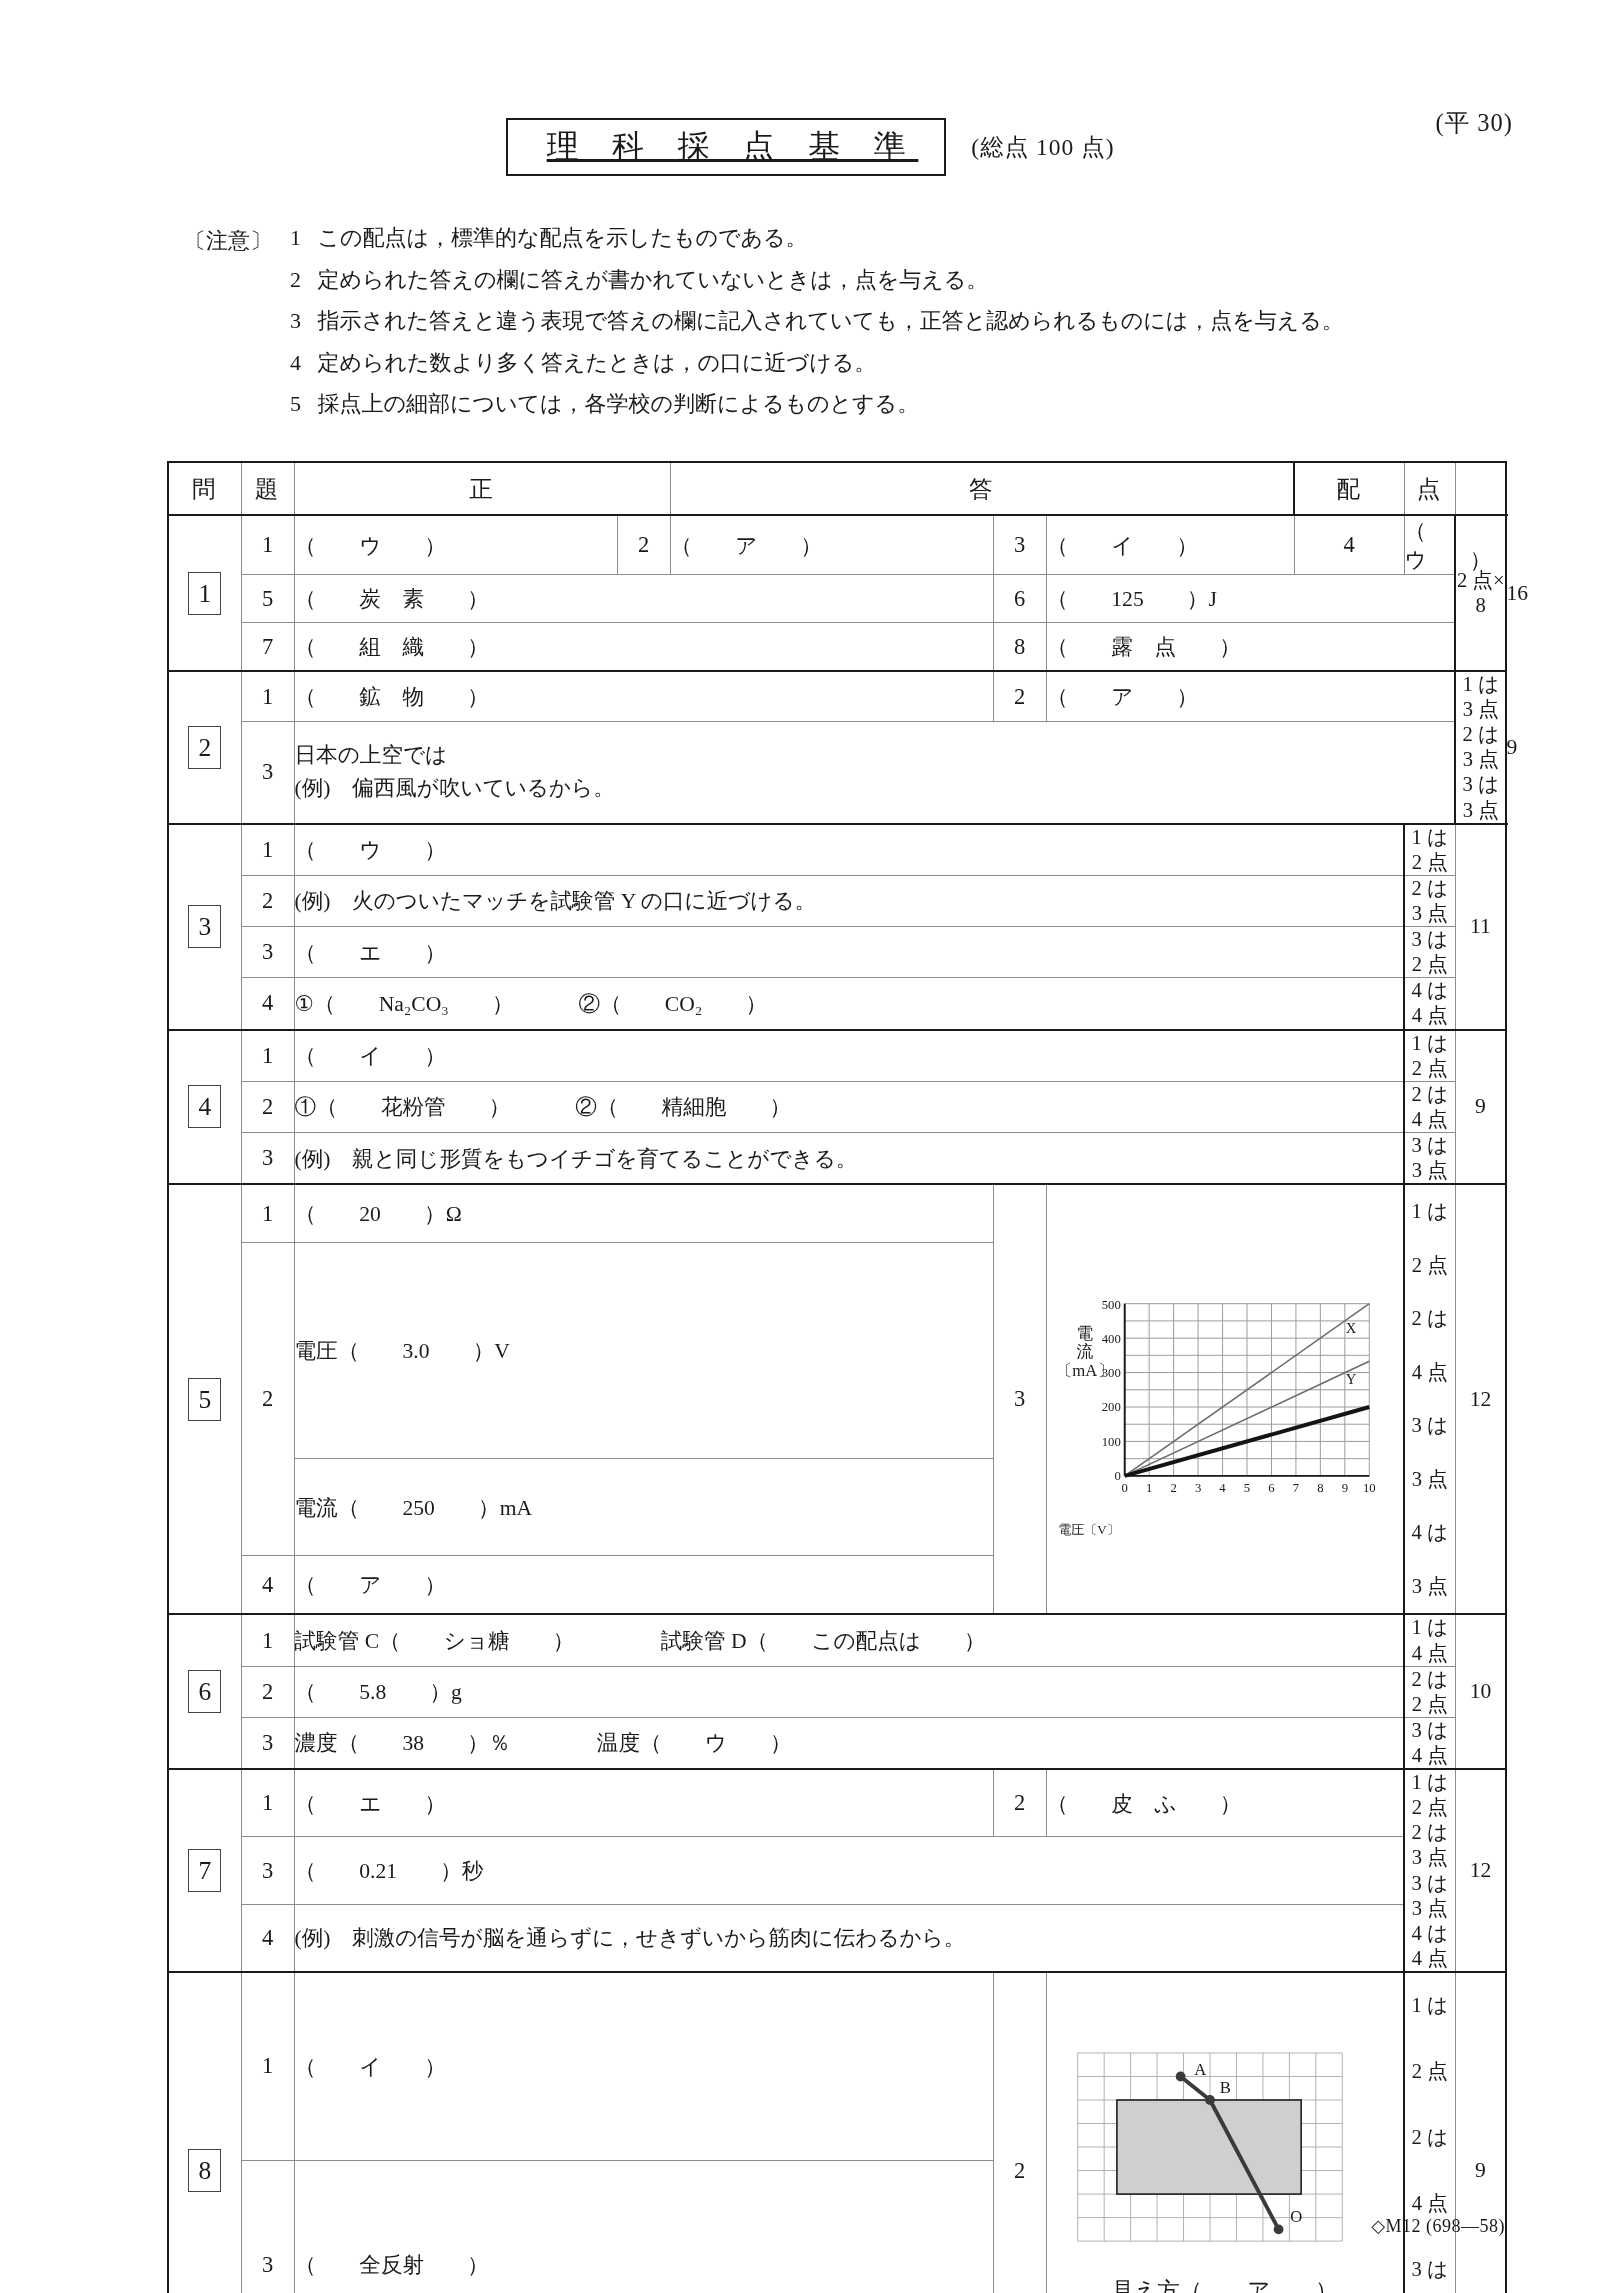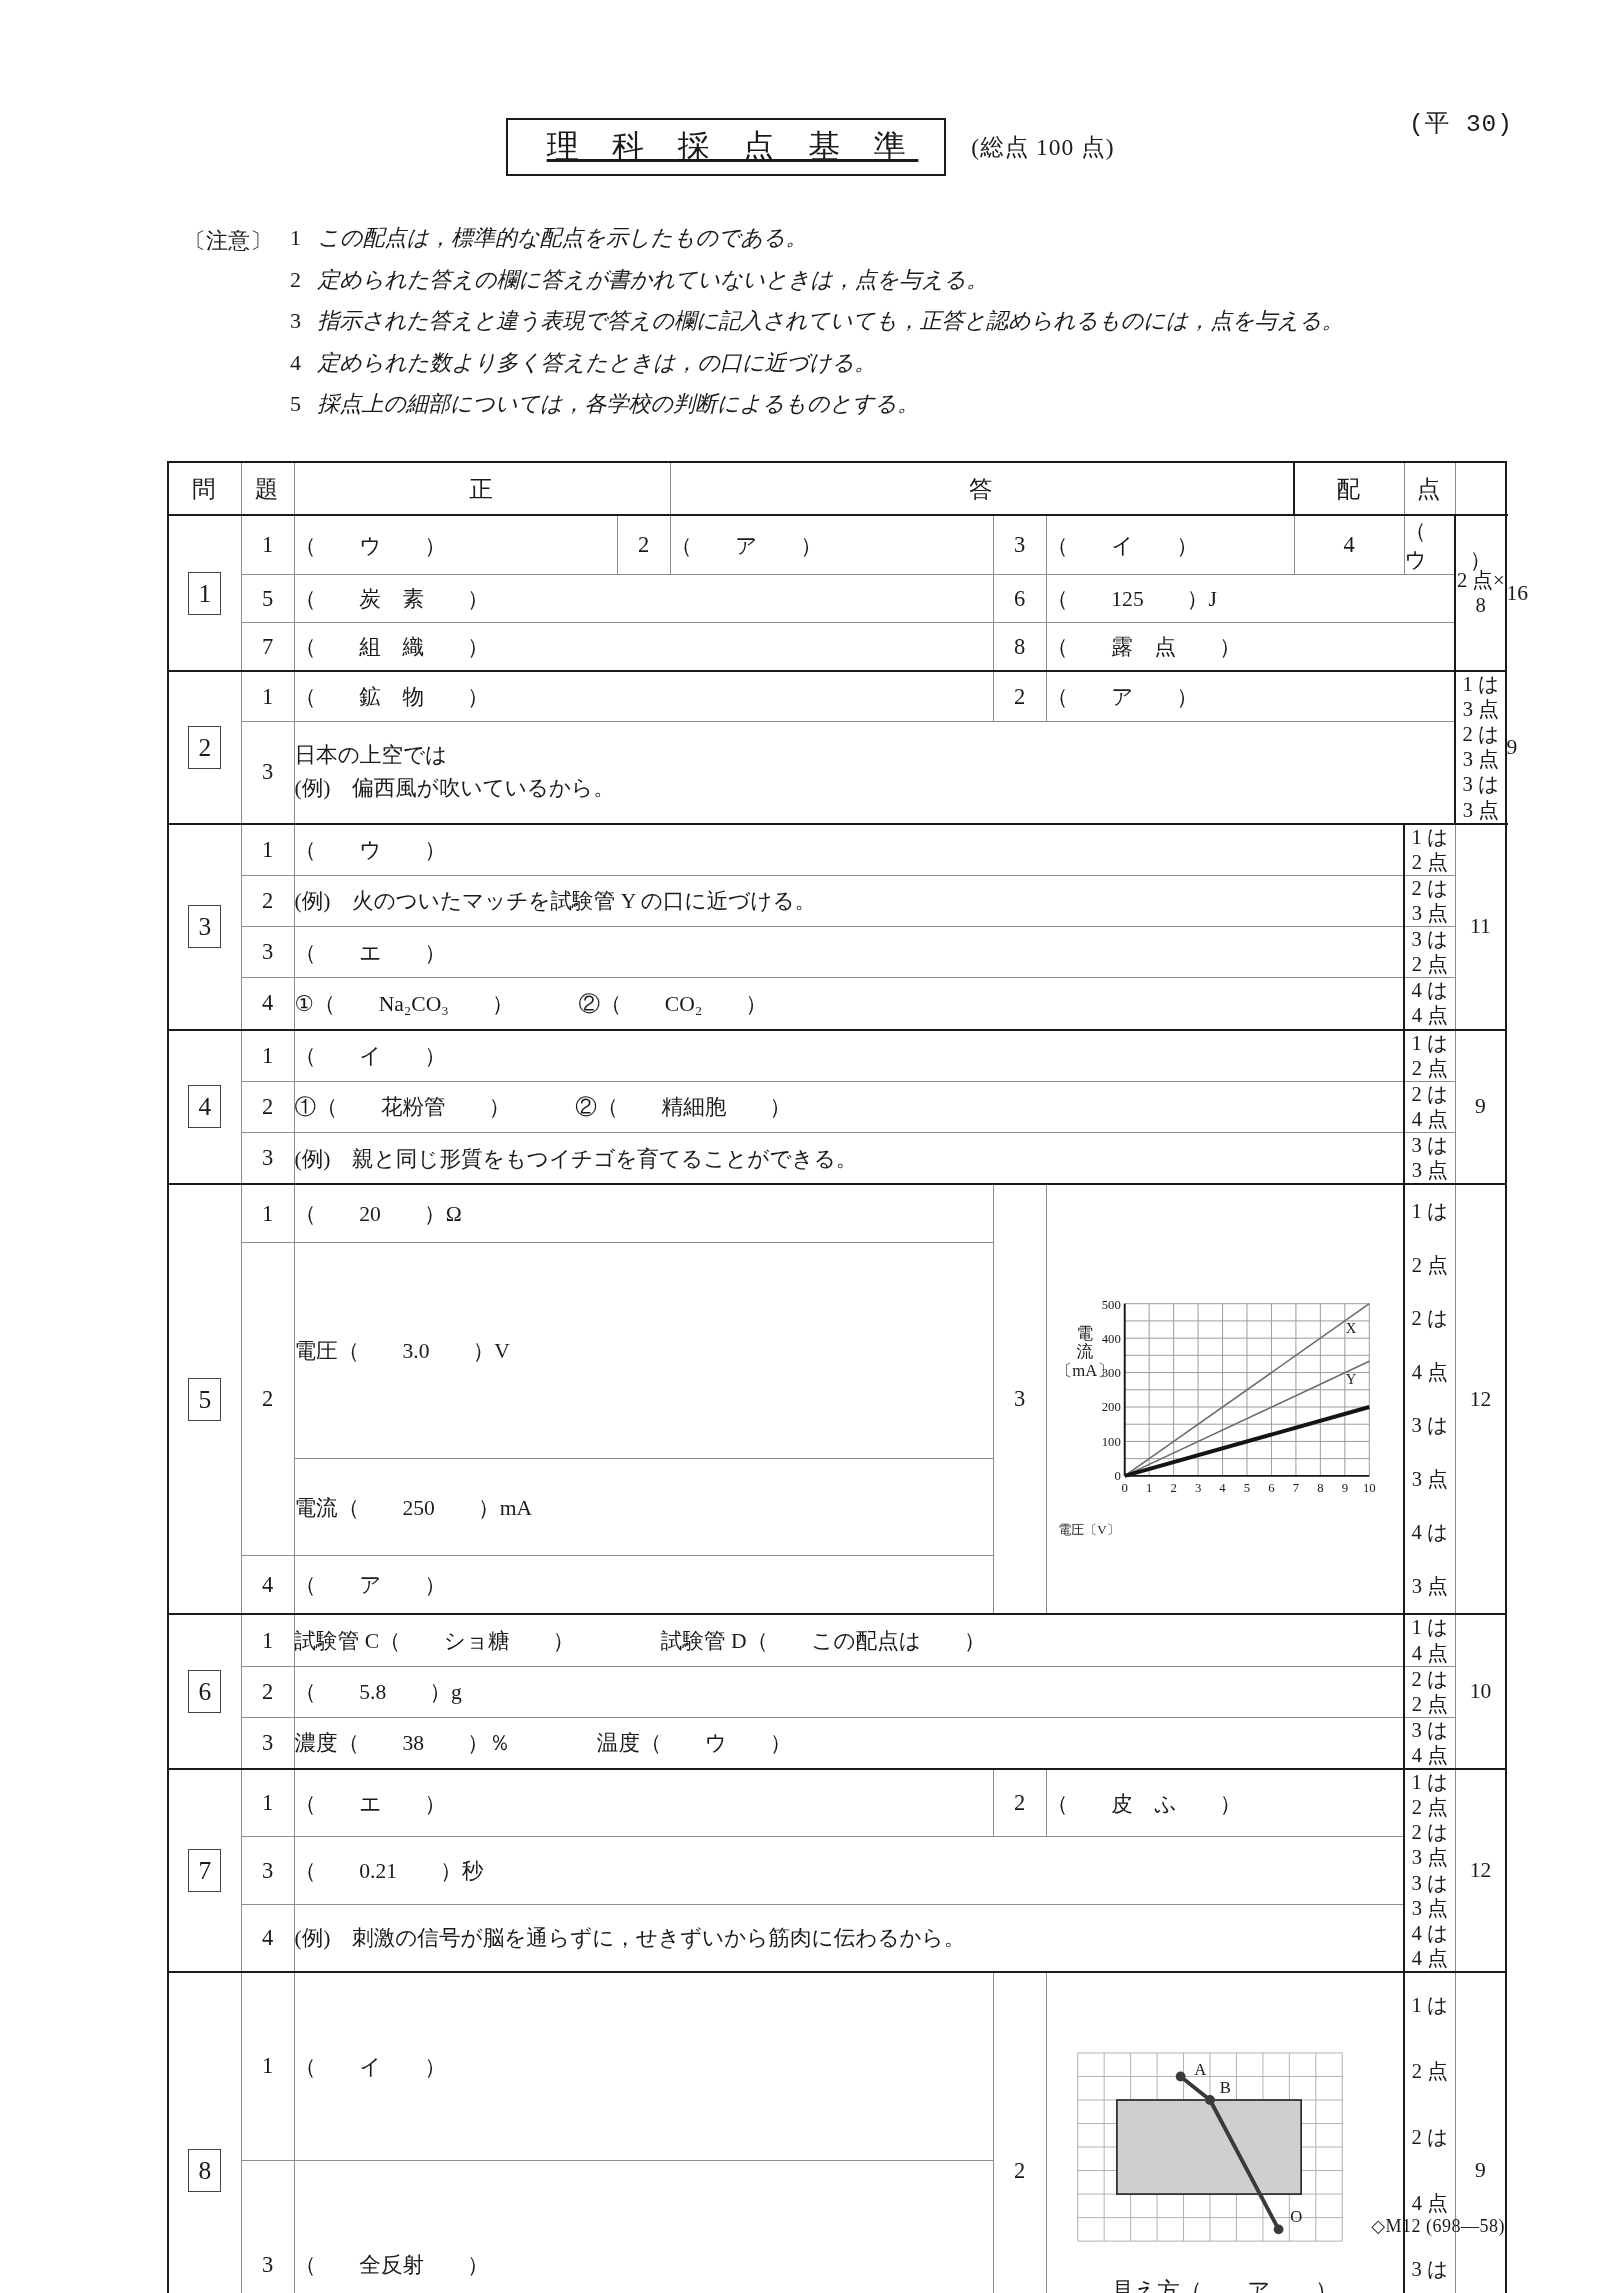--- a/index.html
+++ b/index.html
@@ -8,21 +8,21 @@
     font-family:"Liberation Serif","DejaVu Serif",serif;
     color:#1a1a1a;
     position:relative;
     overflow:hidden;
   }
   .page { position:relative; width:1621px; height:2294px; }
 
   
   .hdr-year {
     position:absolute; top:106px; right:108px;
-    font-size:24.5px; letter-spacing:1px;font-family:Liberation Mono, monospace;
+    font-size:24.5px; letter-spacing:1px;
   }
   .title-wrap {
     position:absolute; top:118px; left:0; width:1621px;
     display:flex; justify-content:center; align-items:center;
   }
   .title-box {
     border:2px solid #1a1a1a;
     padding:7.8px 25.5px 9.8px 25.5px;
     font-size:32px; letter-spacing:12.7px;
     text-indent:12.7px;
@@ -35,21 +35,21 @@
   .notes {
     position:absolute; top:227px; left:184px; width:1274px;
     font-size:22px; line-height:1.0;
   }
   .notes-label {
     position:absolute; left:0; top:2.9px; font-size:22px;
     letter-spacing:0px;
   }
   .note-row { display:flex; margin-bottom:19.6px; padding-left:106px; }
   .note-num { width:27.4px; flex:none; }
-  .note-txt { flex:1;font-style:italic; }
+  .note-txt { flex:1; }
 
   
   table.sheet {
     position:absolute; top:461px; left:167px;
     width:1289px;
     border-collapse:collapse;
     font-size:21.6px;
     table-layout:fixed;
   }
   table.sheet td, table.sheet th {

